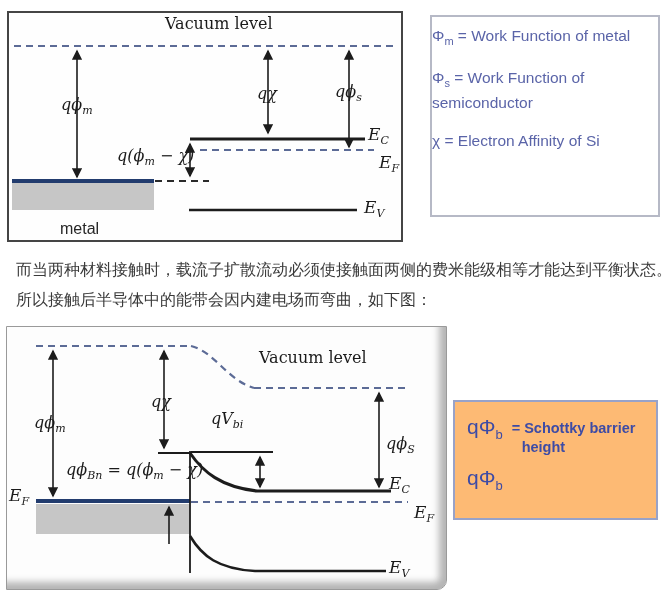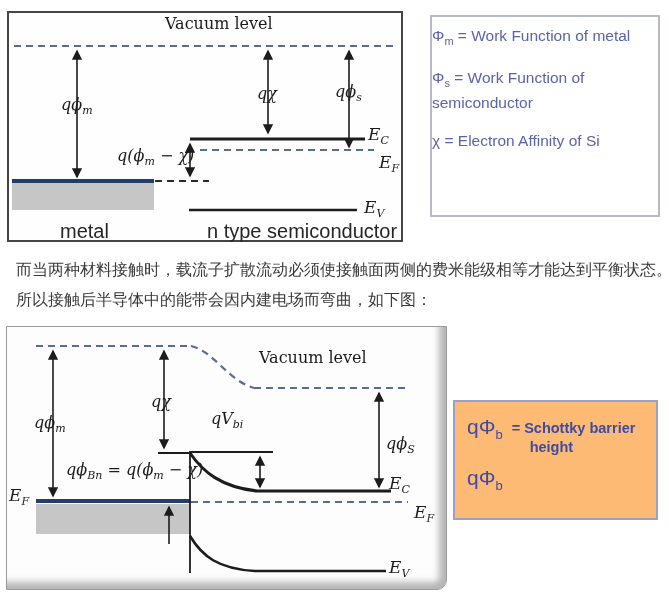--- a/index.html
+++ b/index.html
@@ -18,37 +18,37 @@
   .panel-svg { position: absolute; left: 0; top: 0; }
 
   
   .mlabel { position: absolute; font-family: "DejaVu Serif", serif;
     font-style: italic; font-size: 16px; color: #1b1b1b; white-space: nowrap;
     line-height: 1.1; }
   .mlabel sub { font-size: 11px; line-height: 0; }
   .elabel { font-size: 17px; }
   .upright { font-style: normal; text-align: right; }
   .sans-label { position: absolute; font-family: "Liberation Sans", sans-serif;
-    font-size: 20px; color: #262626; white-space: nowrap; }
+    font-size: 16px; color: #262626; white-space: nowrap; }
 
   
   #legend-box { left: 430px; top: 15px; width: 230px; height: 202px;
     border: 2px solid #b6b9c6; background: #fff; }
   .legend-item { position: absolute; left: 0; width: 212px;
     color: #5a64a8; font-size: 15.5px; line-height: 20px; }
   .legend-item sub { font-size: 11px; }
 
   #schottky-box { left: 453px; top: 400px; width: 205px; height: 120px;
     border: 2px solid #98a2c8; background: #fdba74; color: #3d4ba5; }
   .sch-row { position: absolute; display: flex; align-items: flex-start; }
   .sch-q { font-size: 21px; white-space: nowrap; }
   .sch-q sub { font-size: 13px; }
   .sch-def { font-weight: bold; font-size: 14.5px; line-height: 19px;
     margin-left: 9px; padding-top: 4px; }
-  .sch-def .l2 { margin-left: 18px; }
+  .sch-def .l2 { margin-left: 10px; }
   .sch-eq { font-size: 20px; margin-left: 9px; white-space: nowrap; }
   .sch-eq sub { font-size: 12px; }
 
   
   #paragraph { left: 16px; top: 255px; width: 658px; color: #3a3a3a;
     font-size: 16px; line-height: 30px; }
 
   .dash-slate { stroke: #5c6b96; stroke-width: 2.2; stroke-dasharray: 7 5; fill: none; }
   .dash-black { stroke: #2a2a2a; stroke-width: 2; stroke-dasharray: 7 5; fill: none; }
   .ln { stroke: #1c1c1c; fill: none; }
@@ -116,21 +116,20 @@
     <div class="mlabel elabel" style="left:359px; top:112px;">
       <span>E</span><sub>C</sub>
     </div>
     <div class="mlabel elabel" style="left:370px; top:140px;">
       <span>E</span><sub>F</sub>
     </div>
     <div class="mlabel elabel" style="left:355px; top:185px;">
       <span>E</span><sub>V</sub>
     </div>
     <div class="sans-label" style="left:51px; top:207px;">metal</div>
-    <div class="sans-label" style="left:198px; top:207px;">n type semiconductor</div>
   </div>
 
   <div id="legend-box" class="abs">
     <div class="legend-item" style="top:9px;">
       <span>Φ</span><sub>m</sub><span> = Work Function of metal</span>
     </div>
     <div class="legend-item" style="top:51px;">
       <span>Φ</span><sub>s</sub><span> = Work Function of semiconductor</span>
     </div>
     <div class="legend-item" style="top:114px;">

